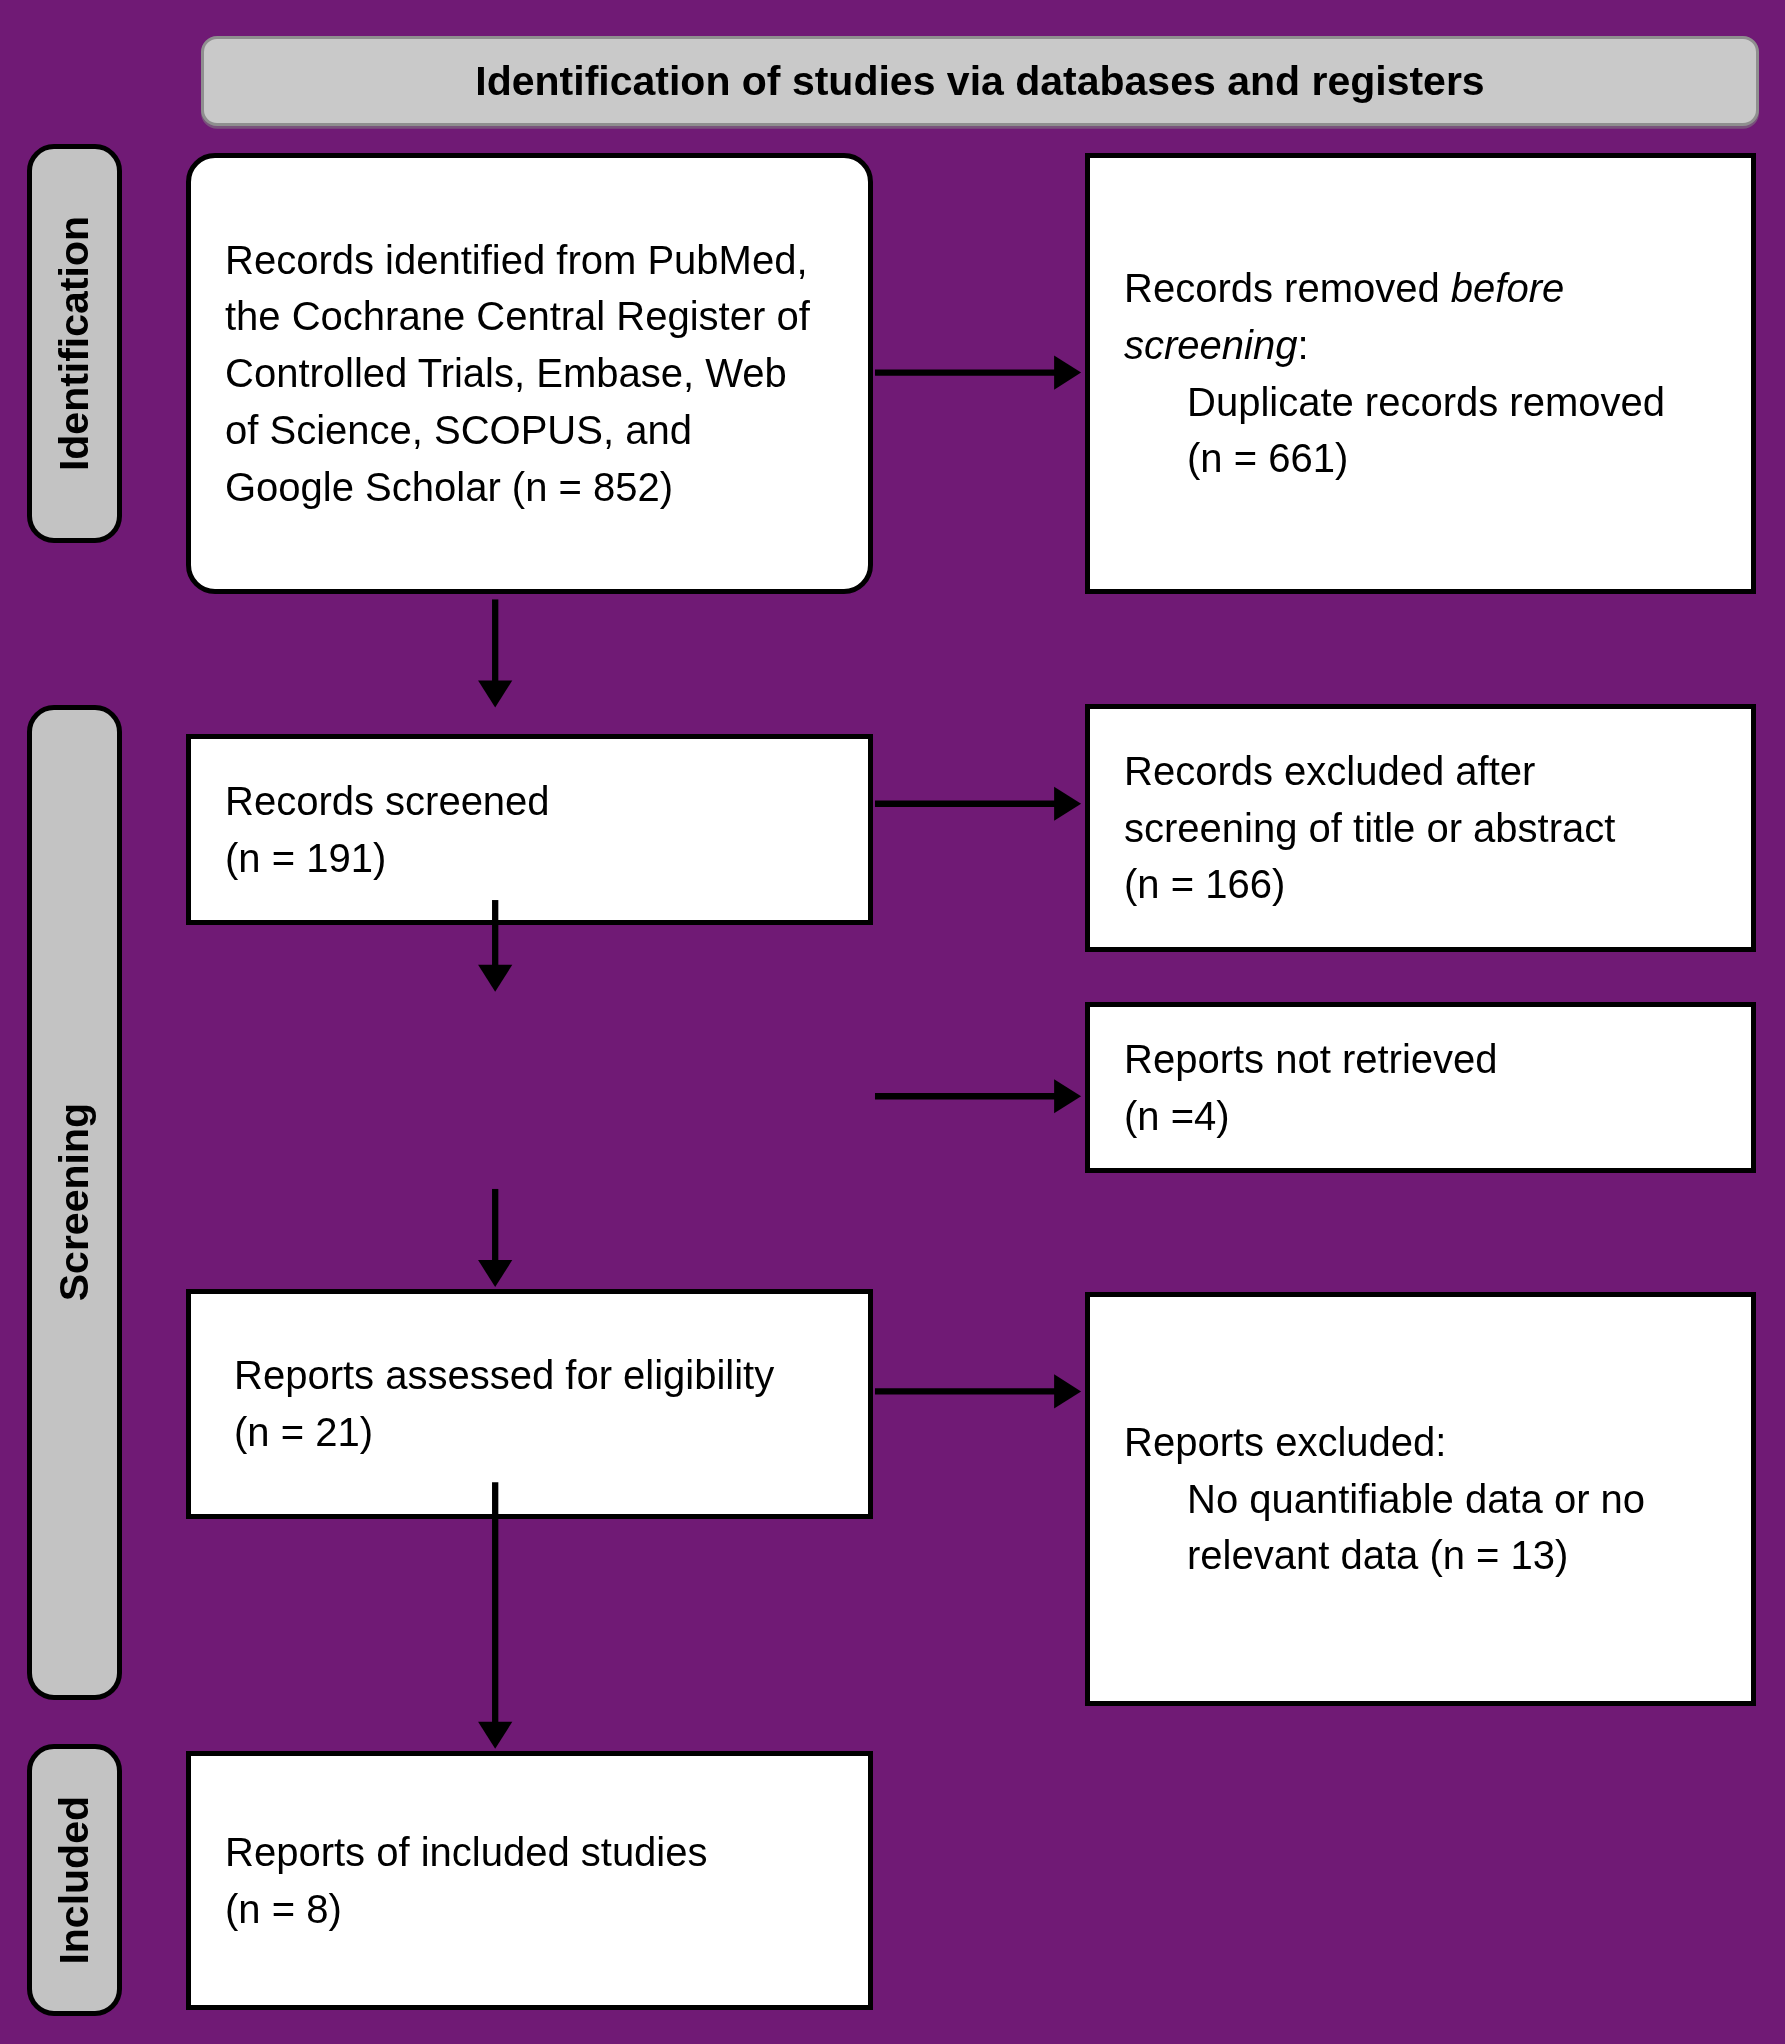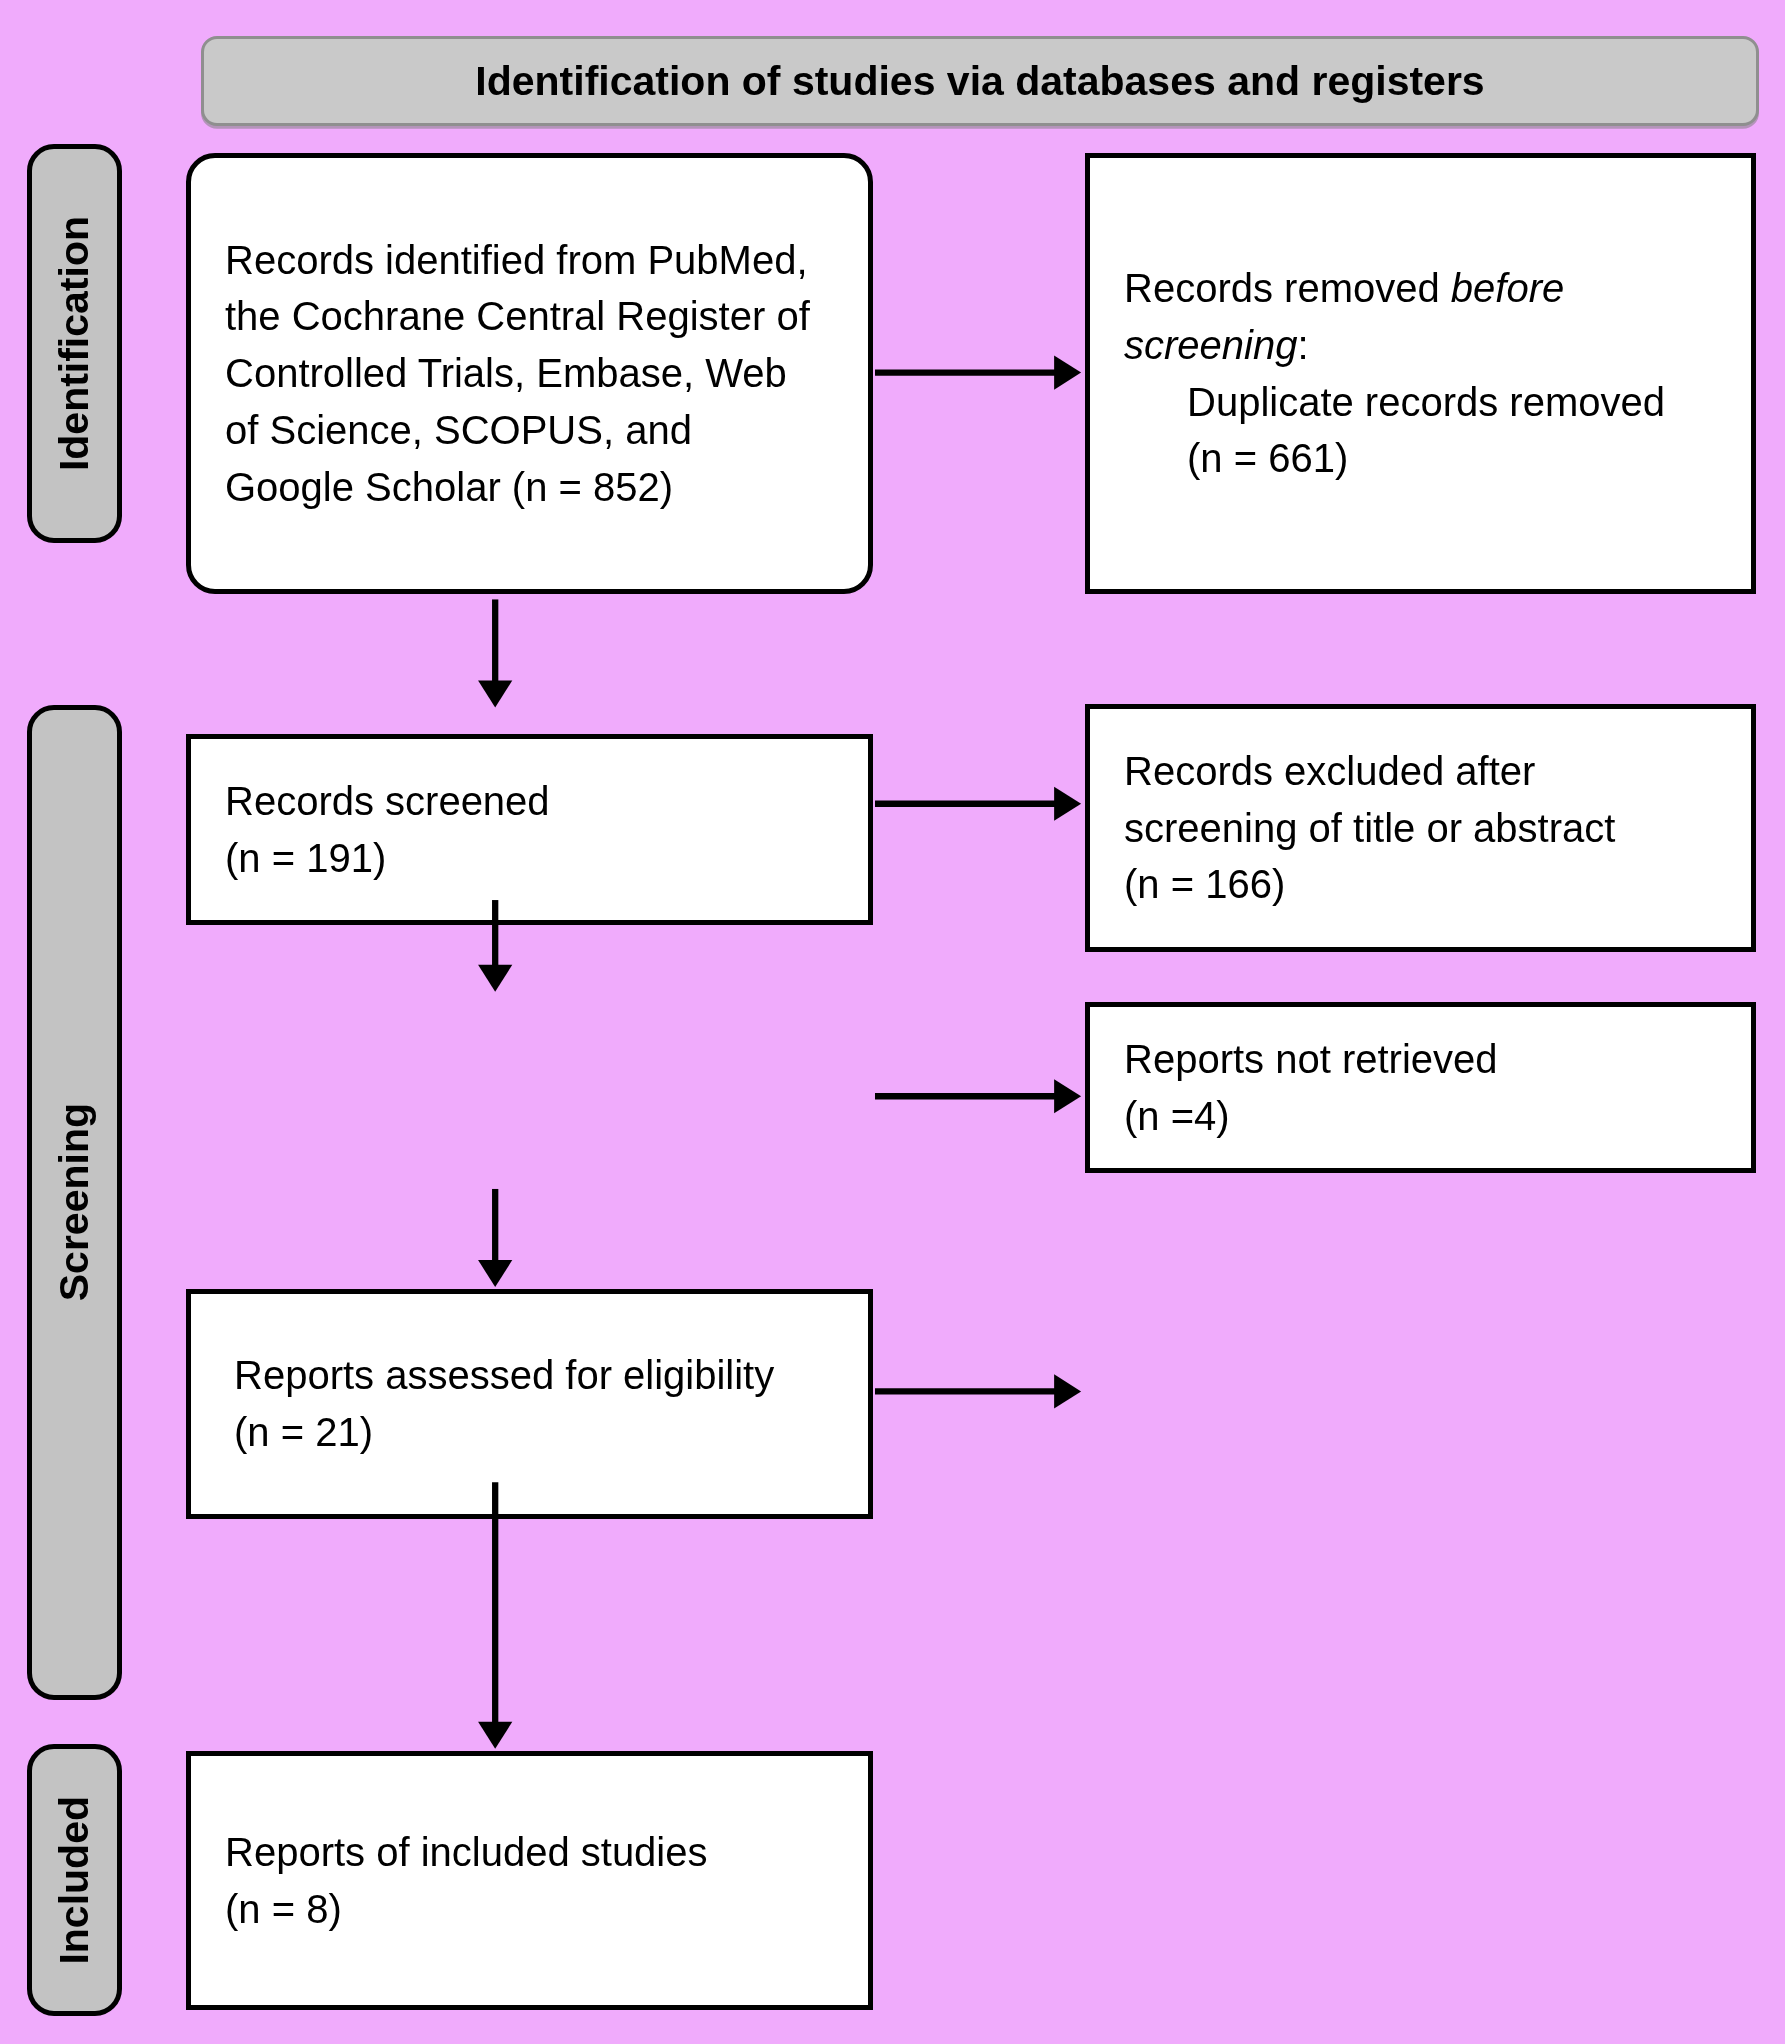--- a/index.html
+++ b/index.html
@@ -1,20 +1,20 @@
 <!DOCTYPE html>
 <html style="--stage-fill: #c3c3c3; --title-fill: #c9c9c9; --title-border: #8f8f8f; --box-border: #000000; --arrow: #000000;font-size:14.4px"><head>
 <meta charset="utf-8">
 <style>
   html, body { margin: 0; padding: 0; background: #ffffff; }
   #canvas {
     position: relative;
     width: 1786px;
     height: 2044px;
-    background: #f0abfc;
+    background: #701a75;
     font-family: "Liberation Sans", sans-serif;
     color: #000000;
   }
 
   .title-banner {
     position: absolute;
     left: 201px; top: 36px; width: 1558px; height: 90px;
     background: var(--title-fill, #c9c9c9);
     border: 3.6px solid var(--title-border, #8f8f8f);
     border-radius: 16px;
@@ -135,20 +135,25 @@
     <div>Records excluded after
 screening of title or abstract
 (n = 166)</div>
   </div>
 
   <div class="node col-right node-r3">
     <div>Reports not retrieved
 (n =4)</div>
   </div>
 
+  <div class="node col-right node-r4">
+    <div>Reports excluded:</div>
+    <div class="indent">No quantifiable data or no
+relevant data (n = 13)</div>
+  </div>
 
   <svg class="arrows" viewBox="0 0 1984 2271" xmlns="http://www.w3.org/2000/svg">
 
     <g>
       <line x1="550" y1="666" x2="550" y2="758"></line>
       <polygon points="531,756 569,756 550,786"></polygon>
     </g>
 
     <g>
       <line x1="550" y1="1000" x2="550" y2="1074"></line>

